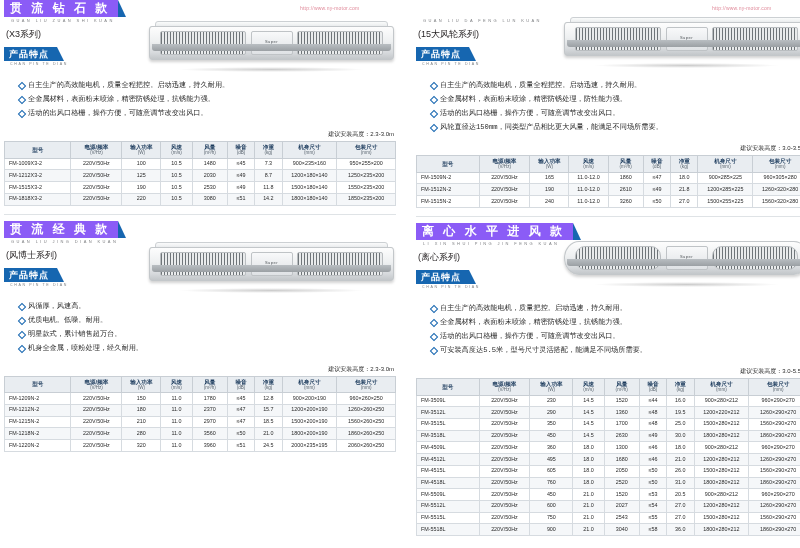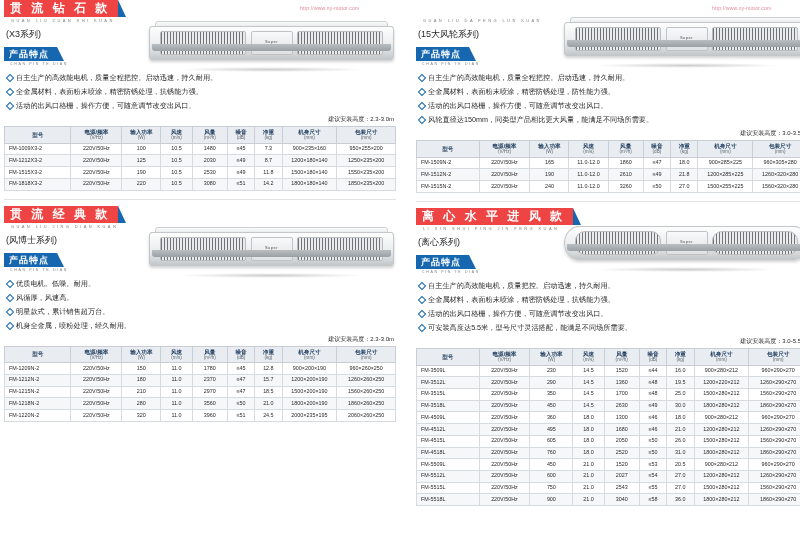--- a/index.html
+++ b/index.html
@@ -27,21 +27,21 @@
 
   
   .sec-title {
     position:relative;
     height:26px;
     margin-bottom:2px;
   }
   .sec-title .bar {
     position:absolute; left:0; top:0;
     height:17px;
-    background:#ef4444;
+    background:#8b5cf6;
     padding:0 8px 0 6px;
     color:#fff;
     font-size:12px;
     font-weight:bold;
     letter-spacing:3px;
     line-height:17px;
     white-space:nowrap;
   }
   .sec-title .bar::after{
     content:"";
@@ -79,21 +79,21 @@
   .feat-head .bar::after{
     content:"";
     position:absolute; right:-7px; top:0;
     border-top:14px solid transparent;
     border-left:7px solid #1666b0;
   }
   .feat-head .pinyin{
     position:absolute; left:6px; top:15px;
     font-size:3.6px; color:#7f8184; letter-spacing:1.6px;
   }
-  ul.feats { list-style:none; margin:0; padding:0 0 0 2px; }
+  ul.feats { list-style:none; margin:12px; padding:0 0 0 2px;font-family:Liberation Mono, monospace; }
   ul.feats li {
     position:relative;
     padding-left:10px;
     margin-bottom:5px;
     font-size:7.2px;
     line-height:1.25;
     color:#2a2a2a;
   }
   ul.feats li::before{
     content:"";
@@ -328,22 +328,22 @@
           </div>
           <div class="ac-shadow"></div>
         </div>
       </div>
 
       <div class="feat-head">
         <div class="bar">产品特点</div>
         <div class="pinyin">CHAN PIN TE DIAN</div>
       </div>
       <ul class="feats">
+        <li>风循厚，风速高。</li>
         <li>优质电机。低噪。耐用。</li>
-        <li>风循厚，风速高。</li>
         <li>明星款式，累计销售超万台。</li>
         <li>机身全金属，喷粉处理，经久耐用。</li>
       </ul>
       <div class="install">建议安装高度：2.3-3.0m</div>
 
       <table class="spec">
         <thead>
           <tr>
             <th style="width:17%"><span>型号</span></th>
             <th style="width:13%"><span>电源/频率</span><span class="sub">(V/Hz)</span></th>

